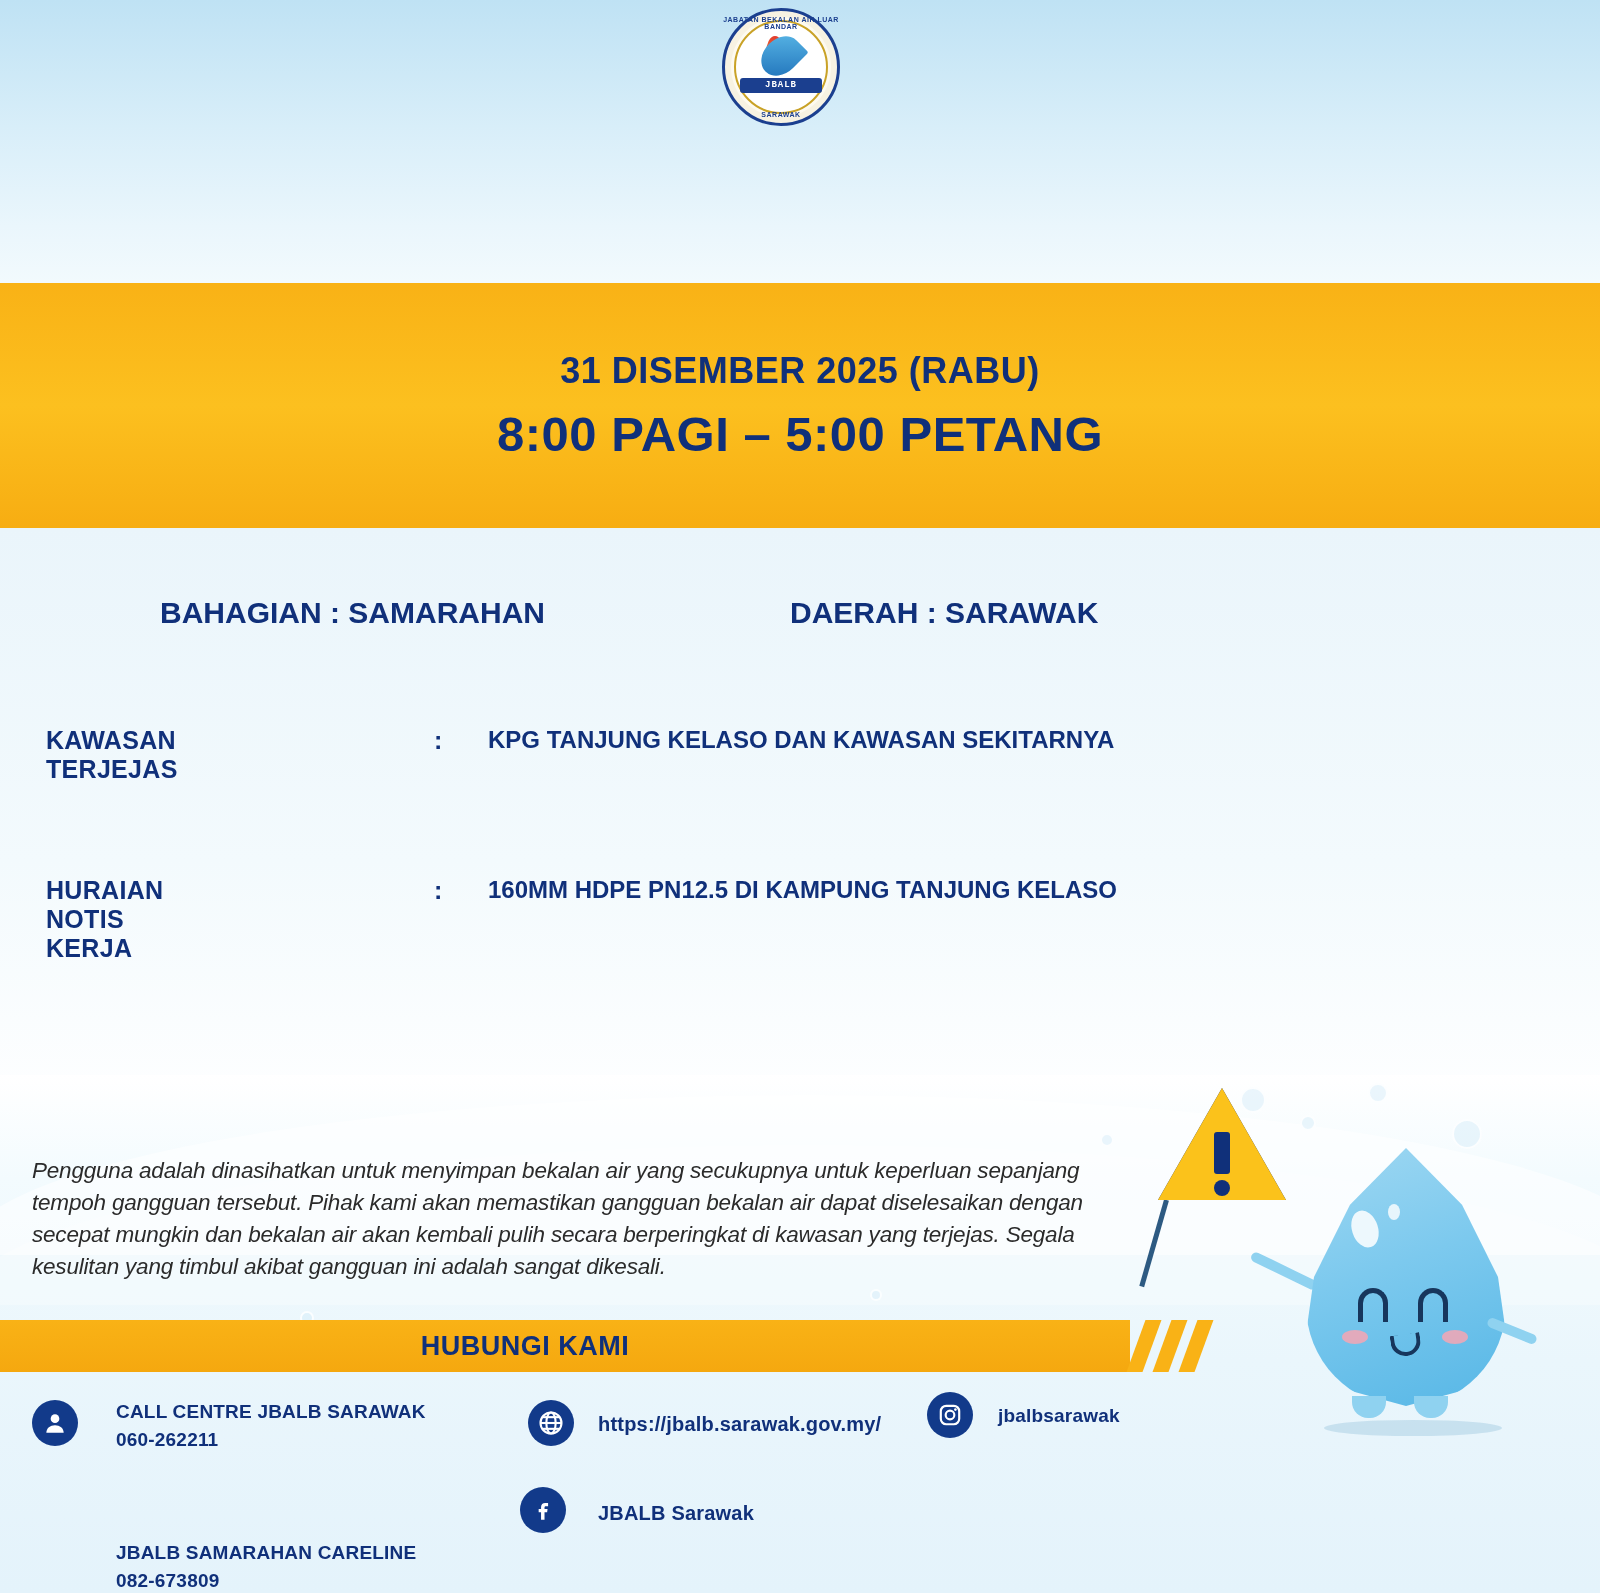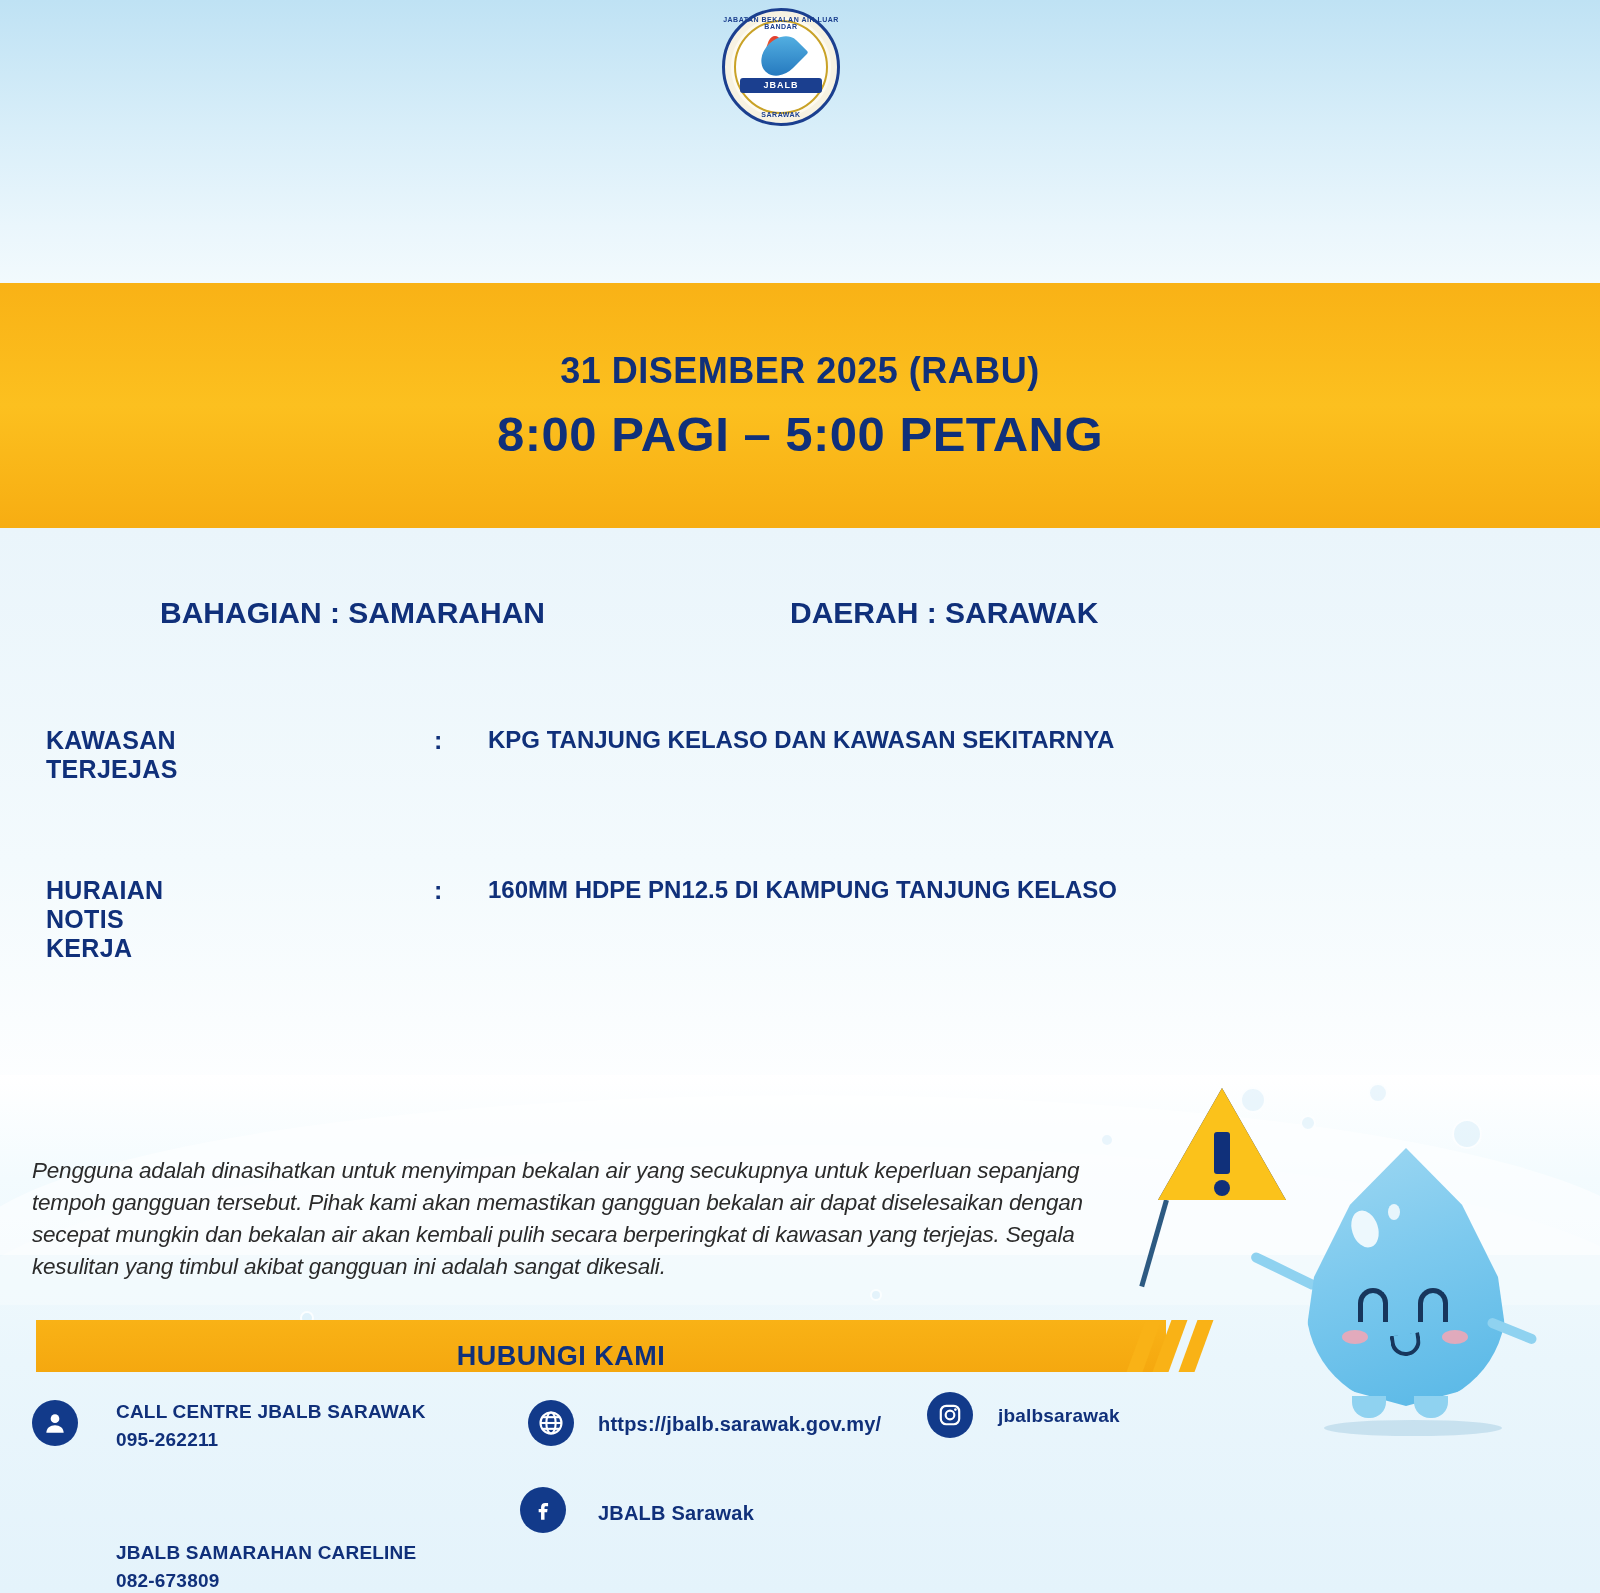--- a/index.html
+++ b/index.html
@@ -74,20 +74,21 @@
     top: 70px;
     height: 15px;
     background: #1b3f8f;
     border-radius: 3px;
     color: #fff;
     font-size: 9px;
     font-weight: bold;
     letter-spacing: 1px;
     text-align: center;
     line-height: 15px;
+    font-family: Liberation Mono, monospace;
   }
   .logo-arc-top, .logo-arc-bottom {
     position: absolute;
     left: 0; right: 0;
     text-align: center;
     font-size: 7px;
     font-weight: bold;
     color: #1b3f8f;
     letter-spacing: 0.5px;
   }
@@ -223,23 +224,22 @@
 
   
   .contact-bar {
     position: absolute;
     top: 1320px;
     left: 0;
     width: 1130px;
     height: 52px;
     background: linear-gradient(180deg, #f9b216, #f5a80f);
     display: flex;
-    align-items: flex-end;
+    align-items: center;
     justify-content: center;
-    margin-left: 36px;
   }
   .contact-bar span {
     font-size: 27px;
     font-weight: bold;
     color: #10307a;
     letter-spacing: 0.5px;
     margin-left: -80px;
   }
   .bar-slash {
     position: absolute;
@@ -507,21 +507,21 @@
   <div class="bar-slash s3"></div>
 
   <div class="contact-icon c1-icon">
     <svg width="26" height="26" viewBox="0 0 24 24" fill="#ffffff">
       <circle cx="12" cy="8" r="4"></circle>
       <path d="M4 21c0-4.4 3.6-7 8-7s8 2.6 8 7z"></path>
     </svg>
   </div>
   <div class="contact-text c1-text">
     <div>CALL CENTRE JBALB SARAWAK</div>
-    <div>095-262211</div>
+    <div>060-262211</div>
   </div>
   <div class="contact-text c2-text">
     <div>JBALB SAMARAHAN CARELINE</div>
     <div>082-673809</div>
   </div>
 
   <div class="contact-icon c3-icon">
     <svg width="28" height="28" viewBox="0 0 24 24" fill="none" stroke="#ffffff" stroke-width="1.8">
       <circle cx="12" cy="12" r="9"></circle>
       <ellipse cx="12" cy="12" rx="4" ry="9"></ellipse>

